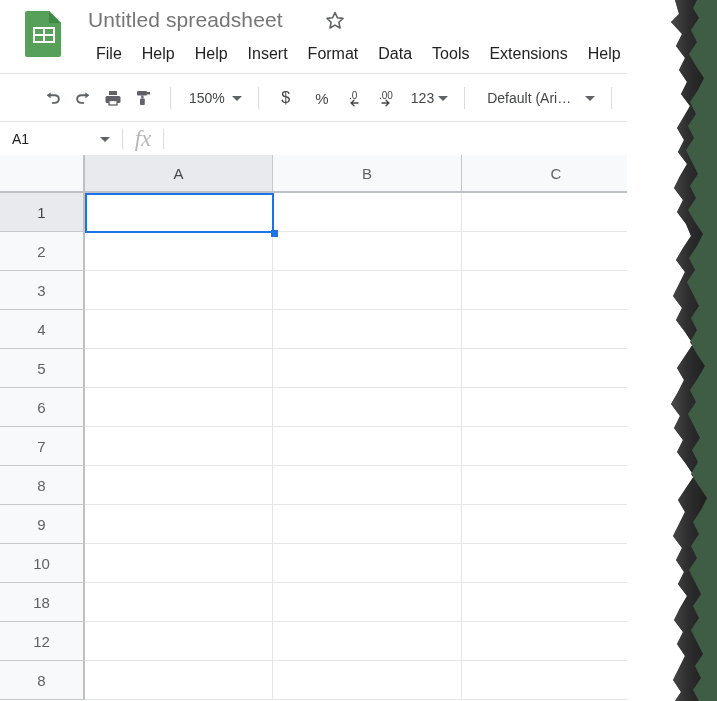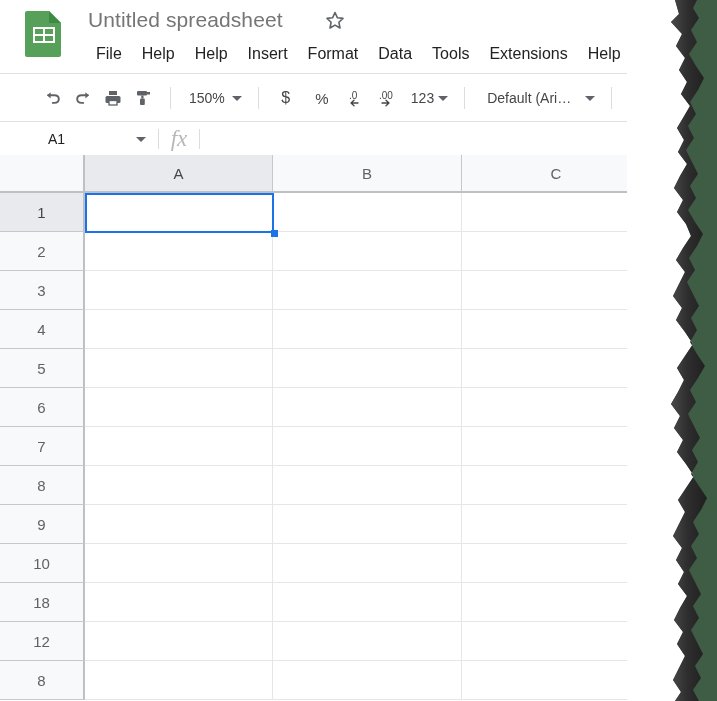--- a/index.html
+++ b/index.html
@@ -160,21 +160,20 @@
     align-items: center;
   }
   #name-box {
     width: 122px;
     height: 34px;
     display: flex;
     align-items: center;
     padding-left: 12px;
     box-sizing: border-box;
     cursor: text;
-    margin-left: 36px;
   }
   #name-box-value {
     font-size: 14px;
     color: #202124;
     flex: 1;
   }
   #name-box-caret {
     width: 0; height: 0;
     border-left: 5px solid transparent;
     border-right: 5px solid transparent;

